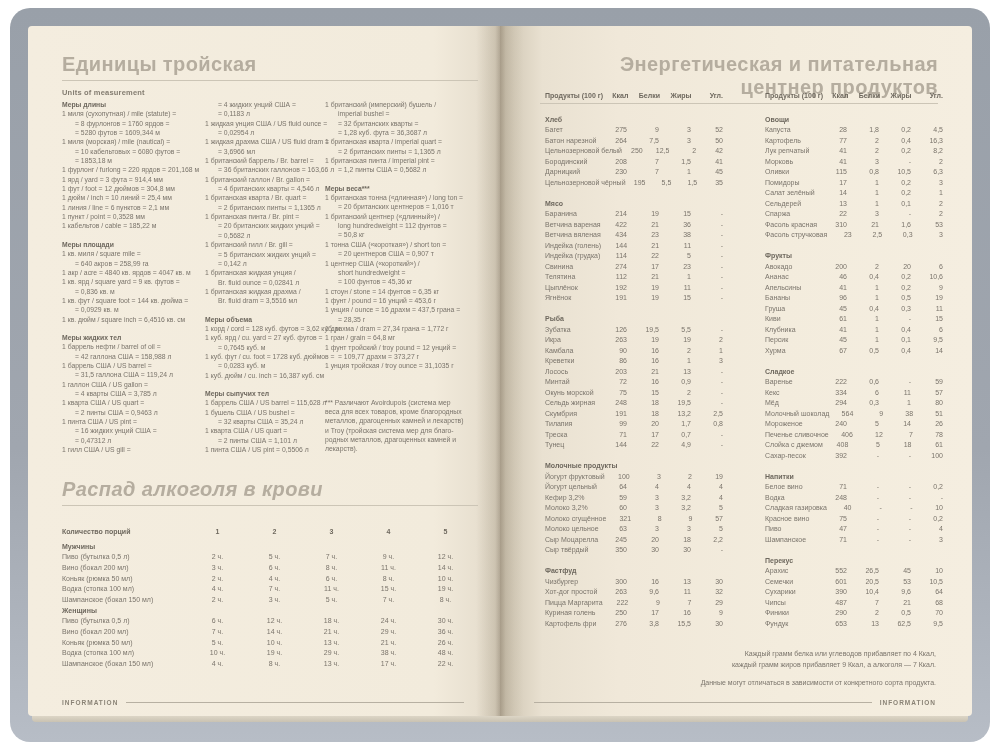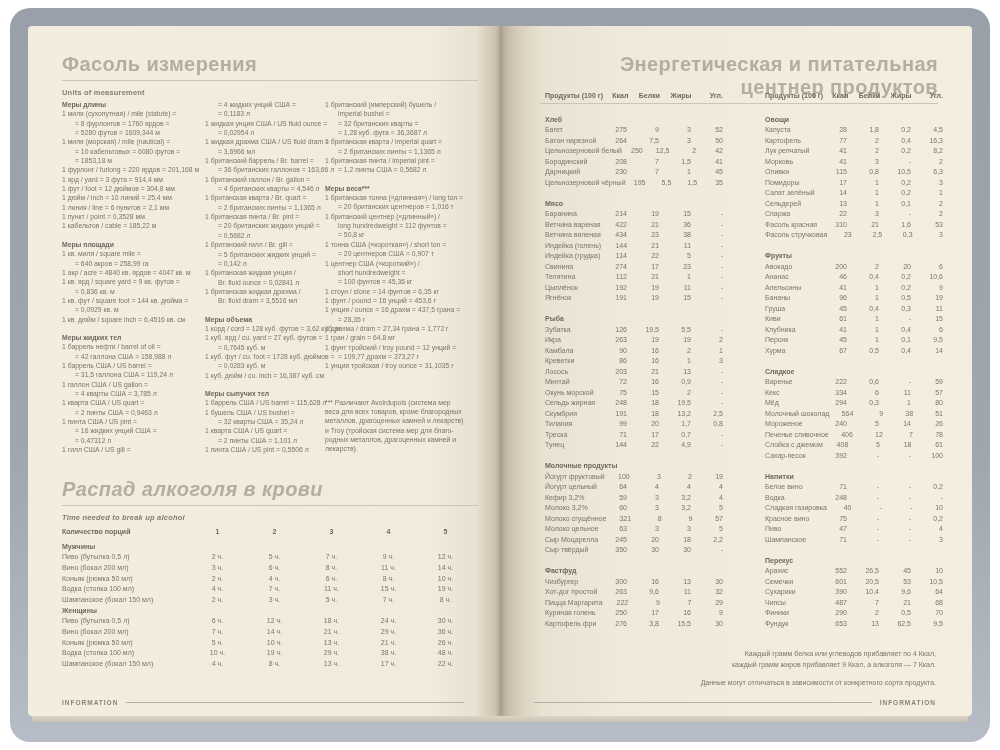--- a/index.html
+++ b/index.html
@@ -62,21 +62,21 @@
 </style>
 </head>
 <body>
 
 <div class="notebook">
   <div class="page-edge"></div>
   <div class="pages">
 
     <div class="page left">
       <div class="units-head">
-        <div class="sec-title">Фасоль измерения</div>
+        <div class="sec-title">Единицы тройская</div>
         <div class="rule"></div>
         <div class="eng-sub">Units of measurement</div>
       </div>
       <div class="units-cols" id="units-cols">
           <div class="ucol ucol-0">
             <div class="uhead">Меры длины</div>
             <div class="uline">1 миля (сухопутная) / mile (statute) =</div>
             <div class="uline ind">= 8 фурлонгов = 1760 ярдов =</div>
             <div class="uline ind">= 5280 футов = 1609,344 м</div>
             <div class="uline">1 миля (морская) / mile (nautical) =</div>
@@ -190,21 +190,20 @@
             <div class="unote">металлов, драгоценных камней и лекарств)</div>
             <div class="unote">и Troy (тройская система мер для благо-</div>
             <div class="unote">родных металлов, драгоценных камней и</div>
             <div class="unote">лекарств).</div>
           </div>
         </div>
 
       <div class="alco-head">
         <div class="sec-title">Распад алкоголя в крови</div>
         <div class="rule"></div>
-        <div class="eng-sub">Time needed to break up alcohol</div>
       </div>
       <div class="alco-table" id="alco-table">
           <div class="arow head">
             <span class="alabel">Количество порций</span>
             <span class="acell">1</span>
             <span class="acell">2</span>
             <span class="acell">3</span>
             <span class="acell">4</span>
             <span class="acell">5</span>
           </div>

